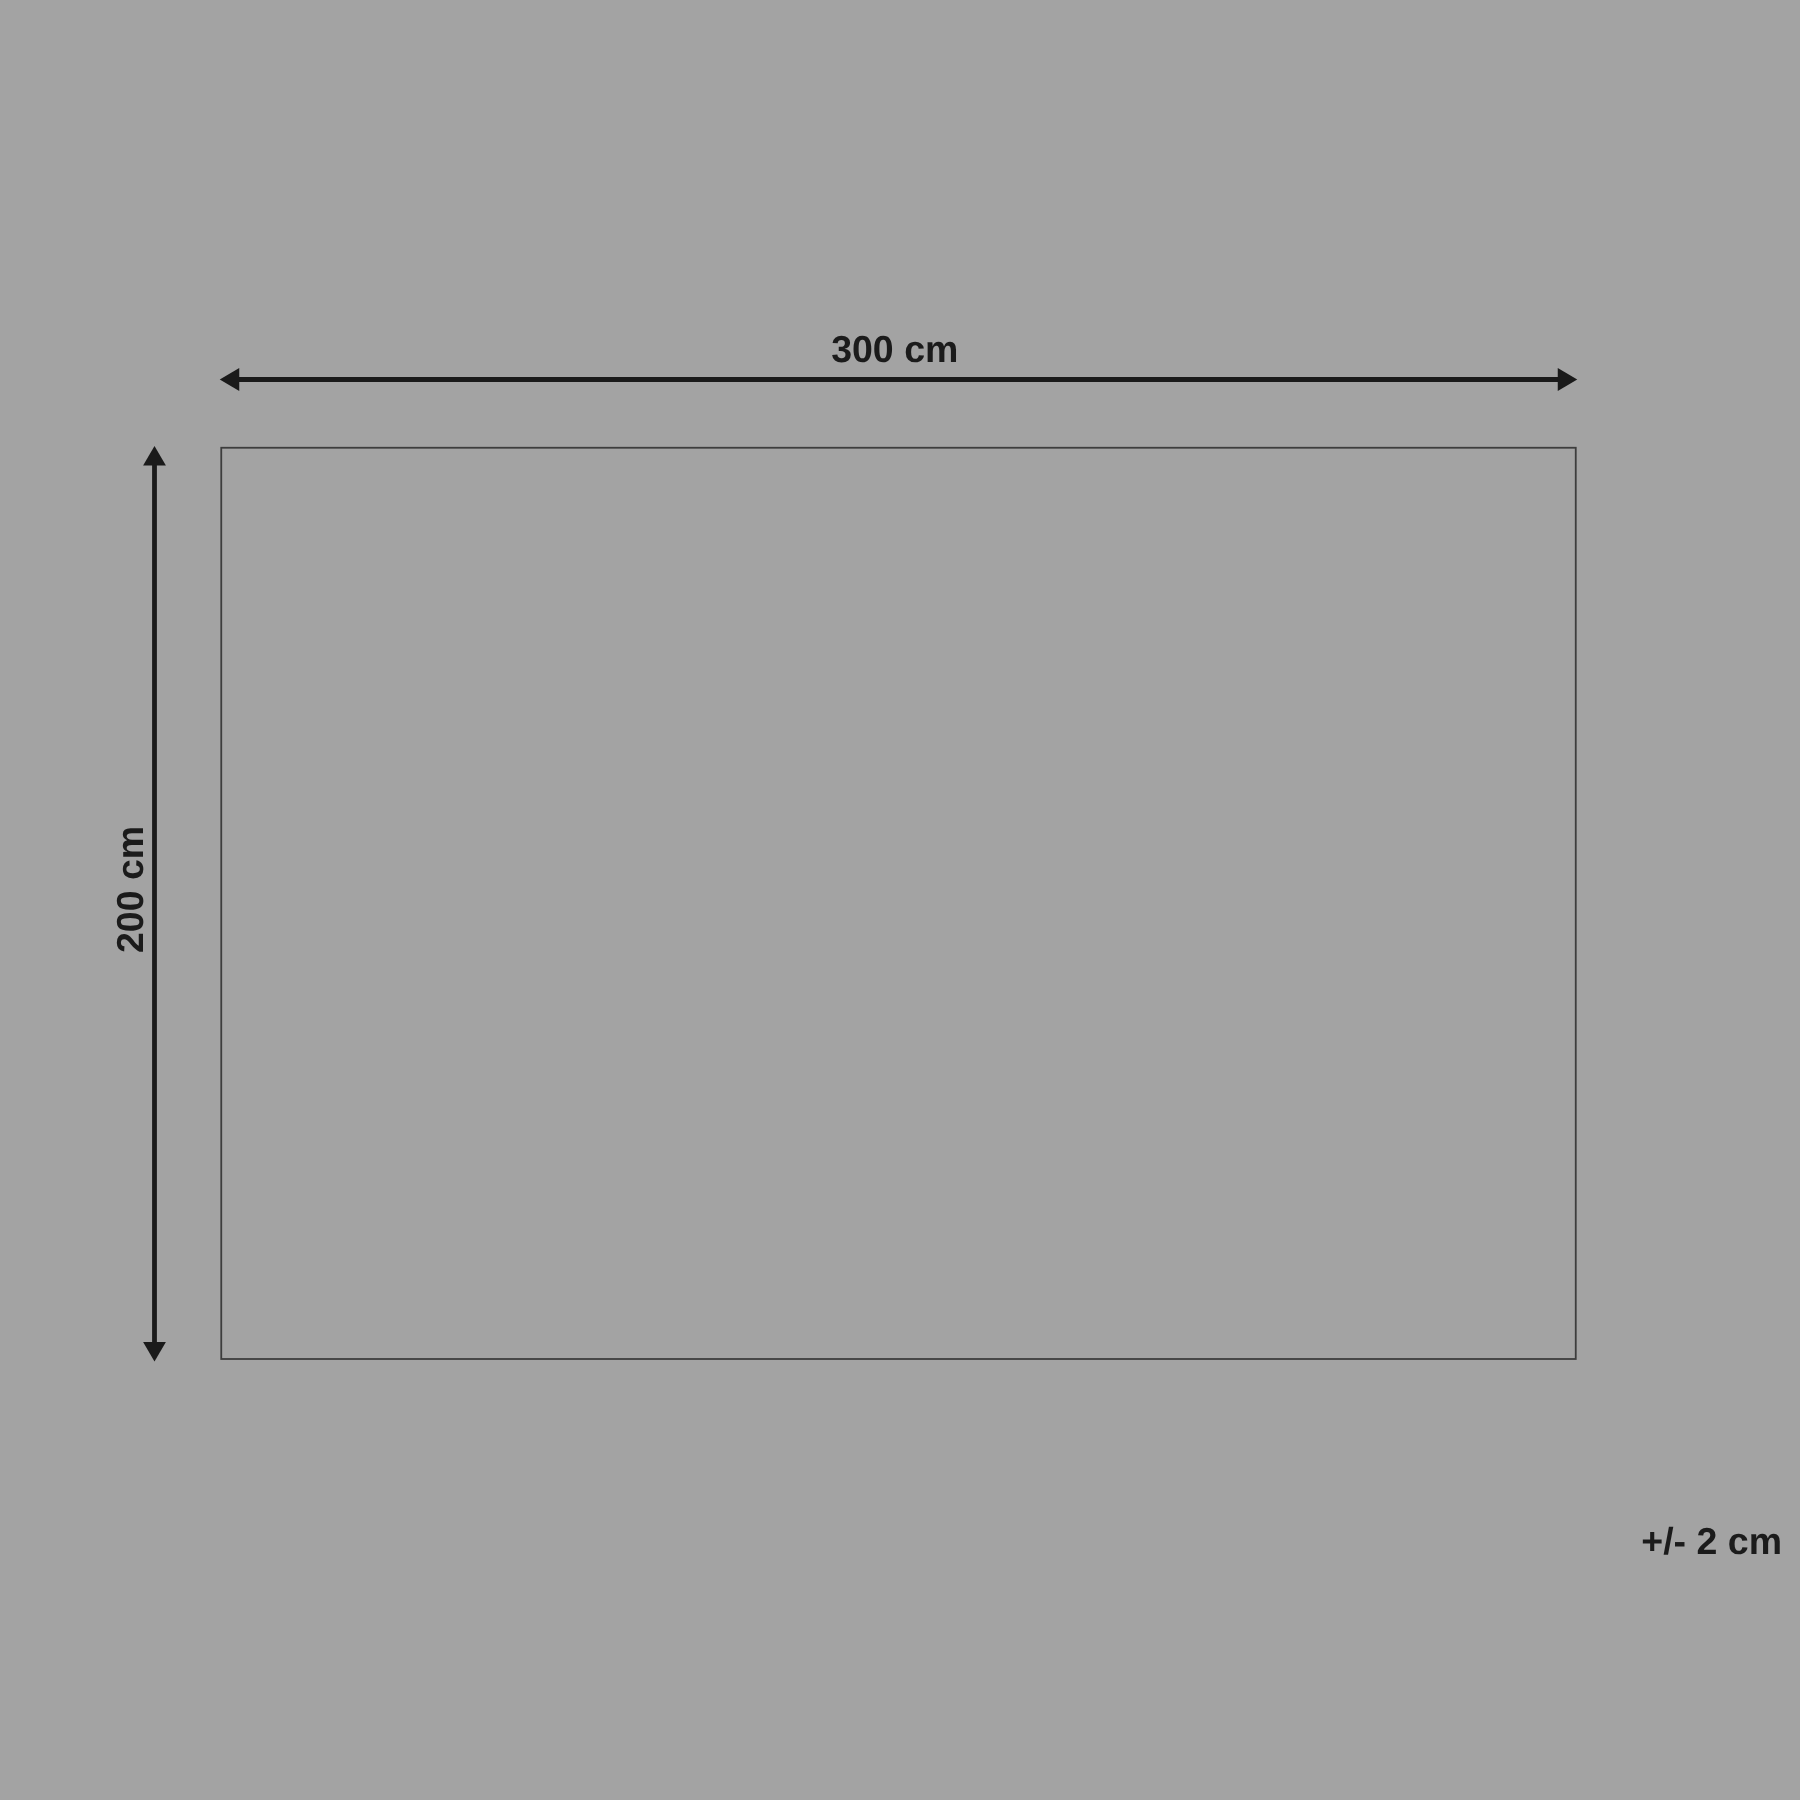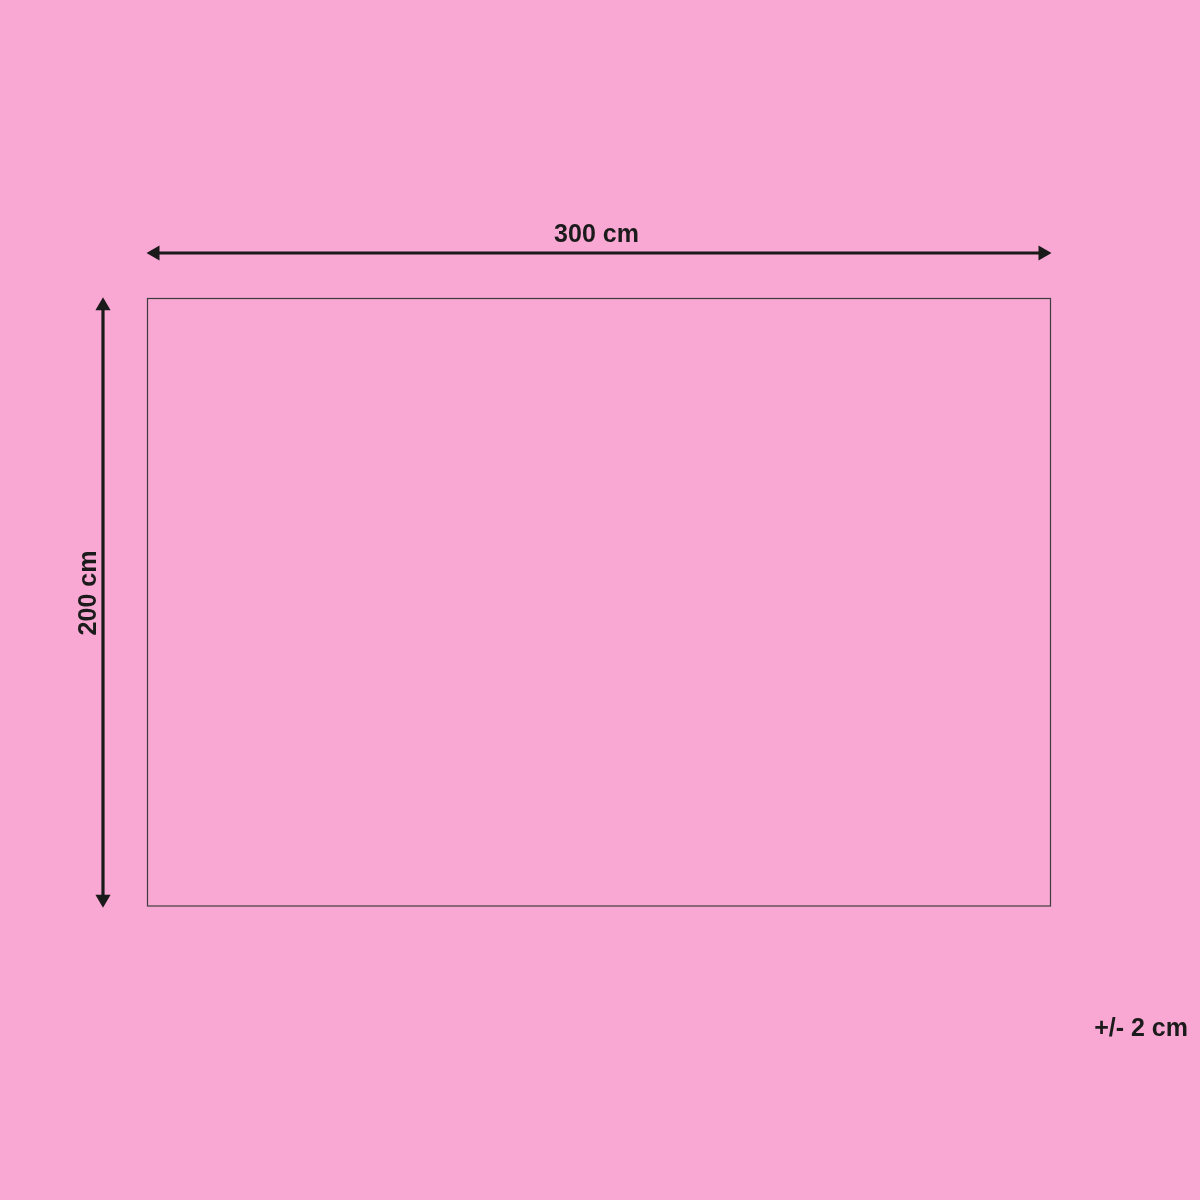--- a/index.html
+++ b/index.html
@@ -1,16 +1,16 @@
 <!DOCTYPE html>
 <html><head>
 <meta charset="utf-8">
 <style>
   html,body{margin:0;padding:0;background:#ffffff;}
-  .page{position:relative;width:1200px;height:1200px;background:#f9a8d4;overflow:hidden;}
+  .page{position:relative;width:1200px;height:1200px;background:#a3a3a3;overflow:hidden;}
   svg{display:block;}
   text{font-family:"Liberation Sans",sans-serif;font-weight:bold;fill:#1b1b1b;}
 </style>
 </head>
 <body>
 
 <div class="page">
 <svg width="1200" height="1200" viewBox="0 0 1200 1200">
 
   <rect x="147.5" y="298.5" width="903" height="607.5" fill="none" stroke="#3d3d3d" stroke-width="1.2"></rect>

